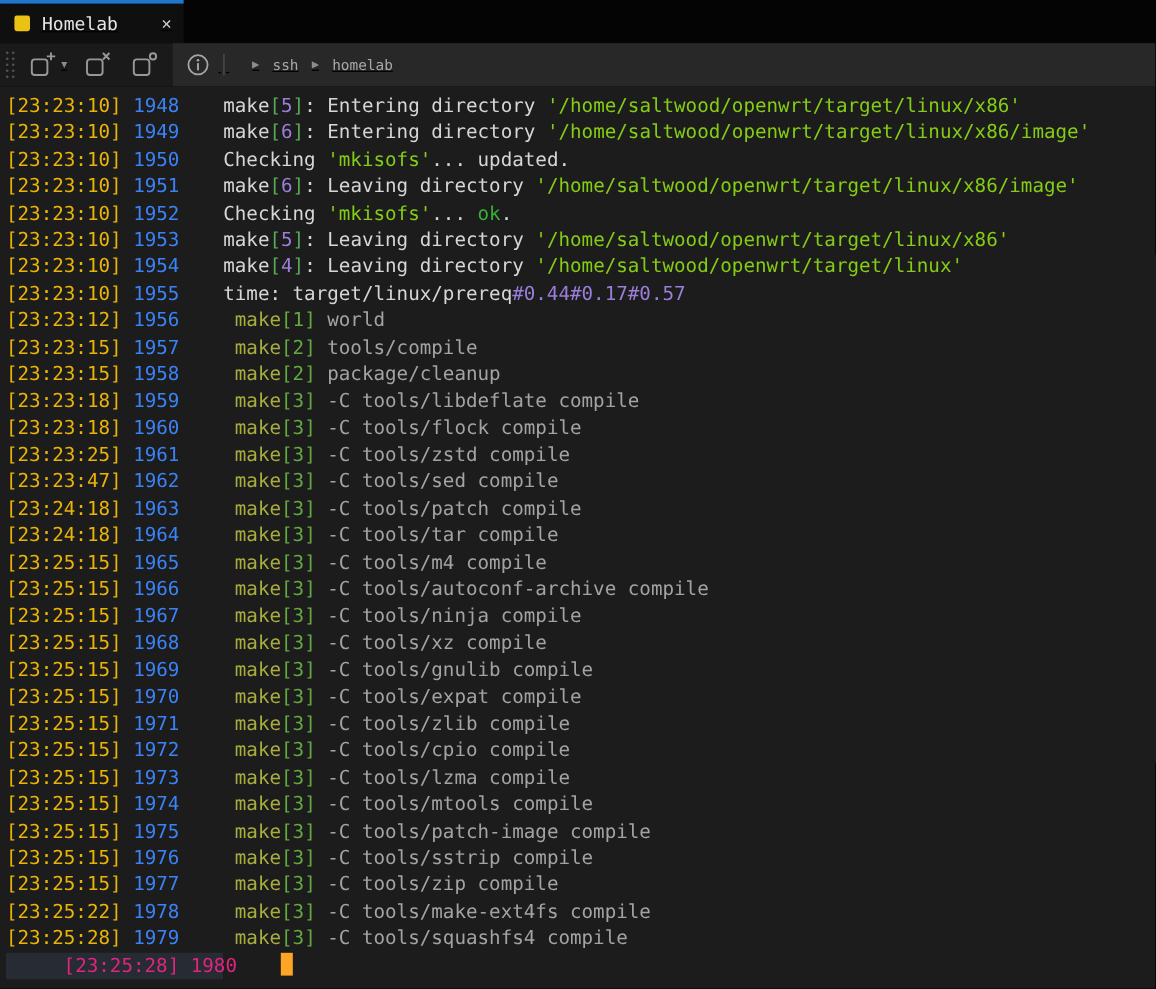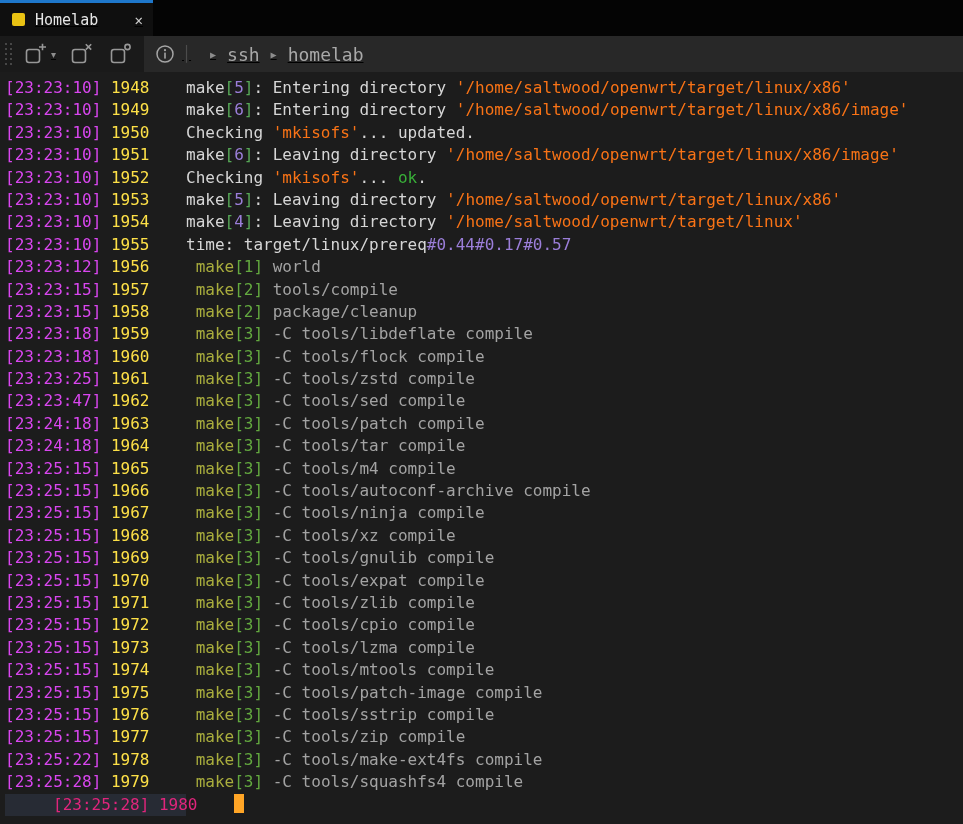--- a/index.html
+++ b/index.html
@@ -25,37 +25,37 @@
   .drag-handle { margin:0 6px 0 3px; display:flex; align-items:center; }
   .tbtn { background:none; border:none; padding:0 4px; display:flex; align-items:center; cursor:pointer; }
   .caret { color:#8d8d8d; font-size:10px; padding:0 2px 0 0; }
   .icon-gap { width:8px; }
   .crumb-panel {
     margin-left:8px; flex:1 1 auto; align-self:stretch; background:#282828;
     display:flex; align-items:center; padding-left:10px; gap:0;
   }
   .crumb-sep { color:#4c4c4c; font-size:15px; padding:0 8px 0 6px; }
   .crumb-arrow { color:#8d8d8d; font-size:10px; padding:0 11px; }
-  .crumb-item { color:#a9a9a9; font-size:18px; cursor:pointer; }
+  .crumb-item { color:#a9a9a9; font-size:12px; cursor:pointer; }
   
   .terminal {
     position:absolute; top:72px; left:0; right:0; bottom:0;
     background:#1c1c1c; padding:5px 0 0 5px; overflow:hidden;
     font-size:16px; line-height:22.4px; white-space:pre;
   }
   .t-line { height:22.4px; white-space:pre; }
   .t-line.hl { background:linear-gradient(to right,#272b34 0,#272b34 181px,transparent 181px);padding-left:48px; }
   .t-prefix { display:inline-block; width:181px; white-space:pre; vertical-align:top; }
-  .t-time { color:#d946ef; }
-  .t-num  { color:#fde047; }
+  .t-time { color:#eab308; }
+  .t-num  { color:#3b82f6; }
   .pink .t-time, .pink .t-num { color:#e0257c; }
   .sp { color:#d6d6d6; }  
   .sg { color:#57a857; }  
   .sv { color:#9b7ed9; }  
-  .sy { color:#f97316;text-align:right; }  
+  .sy { color:#84cc16;text-align:right; }  
   .sk { color:#38b038;margin-top:48px; }  
   .sm { color:#a9ad3d; }  
   .sb { color:#63a93f; }  
   .so { color:#a3a3a3; }  
   .cursor { display:inline-block; width:10px; height:19px; background:#ffa526; vertical-align:middle; margin-top:-3px; }
 </style>
 </head>
 <body>
 
 <div class="window">

